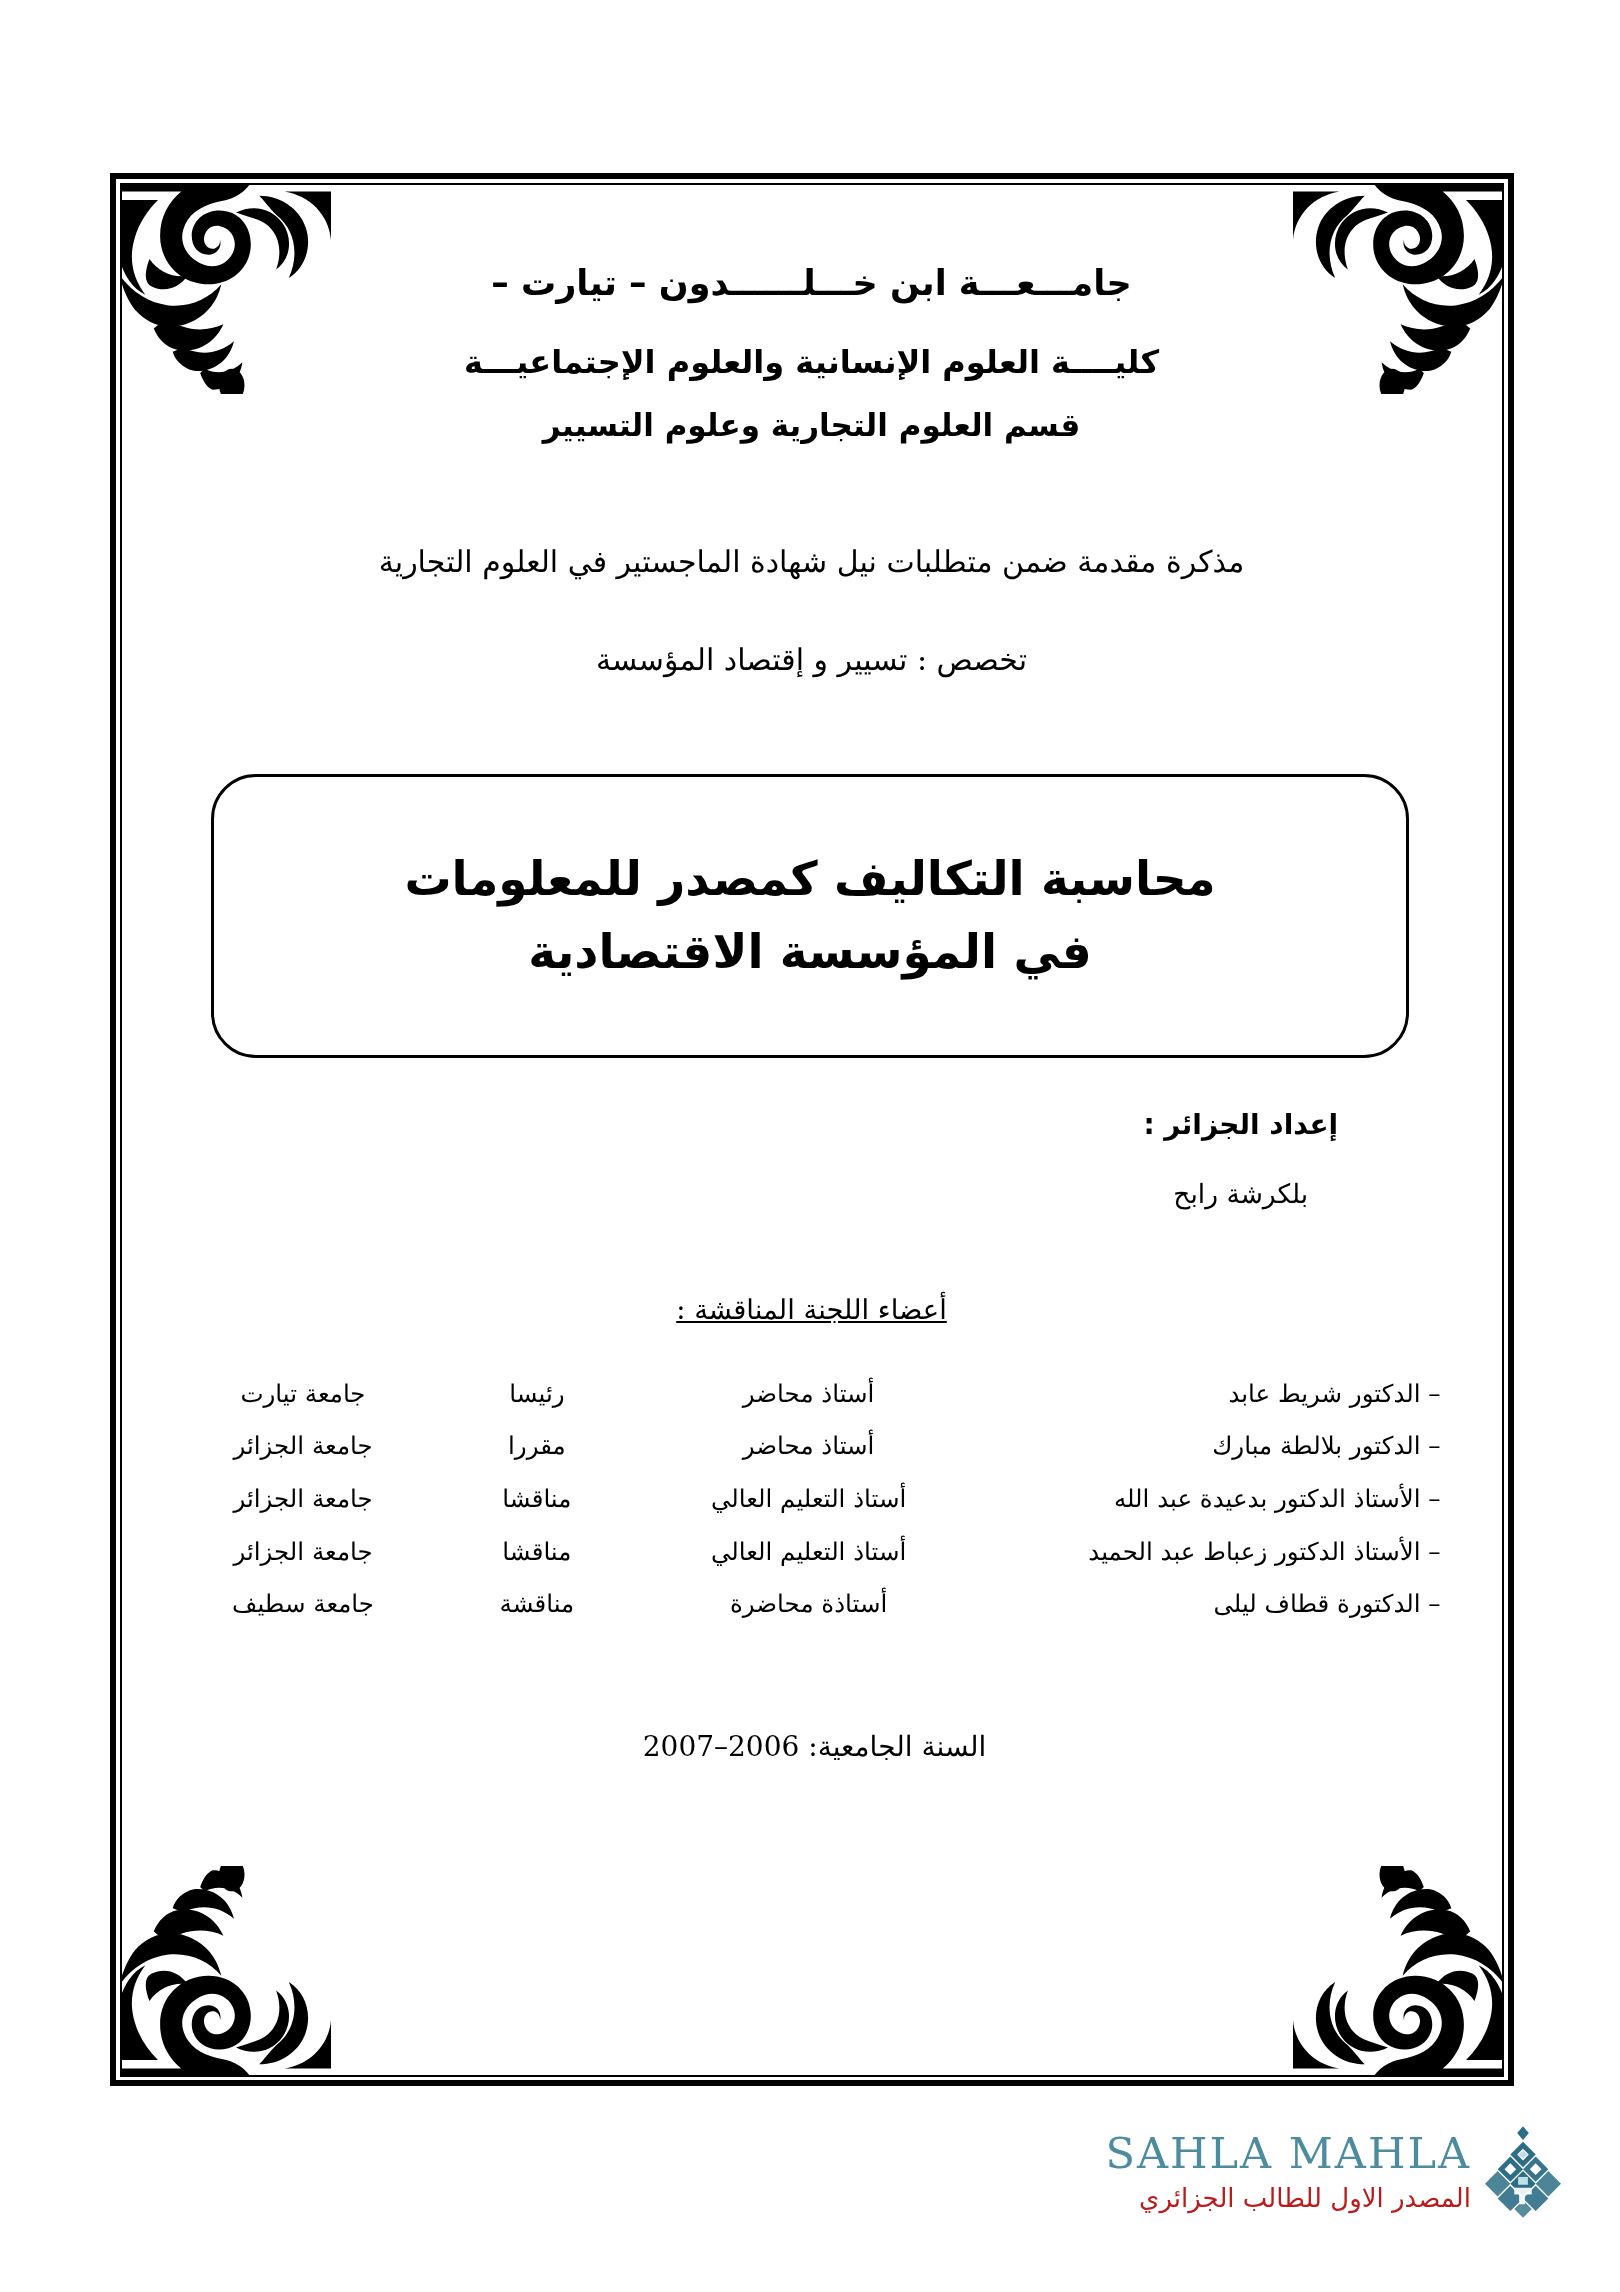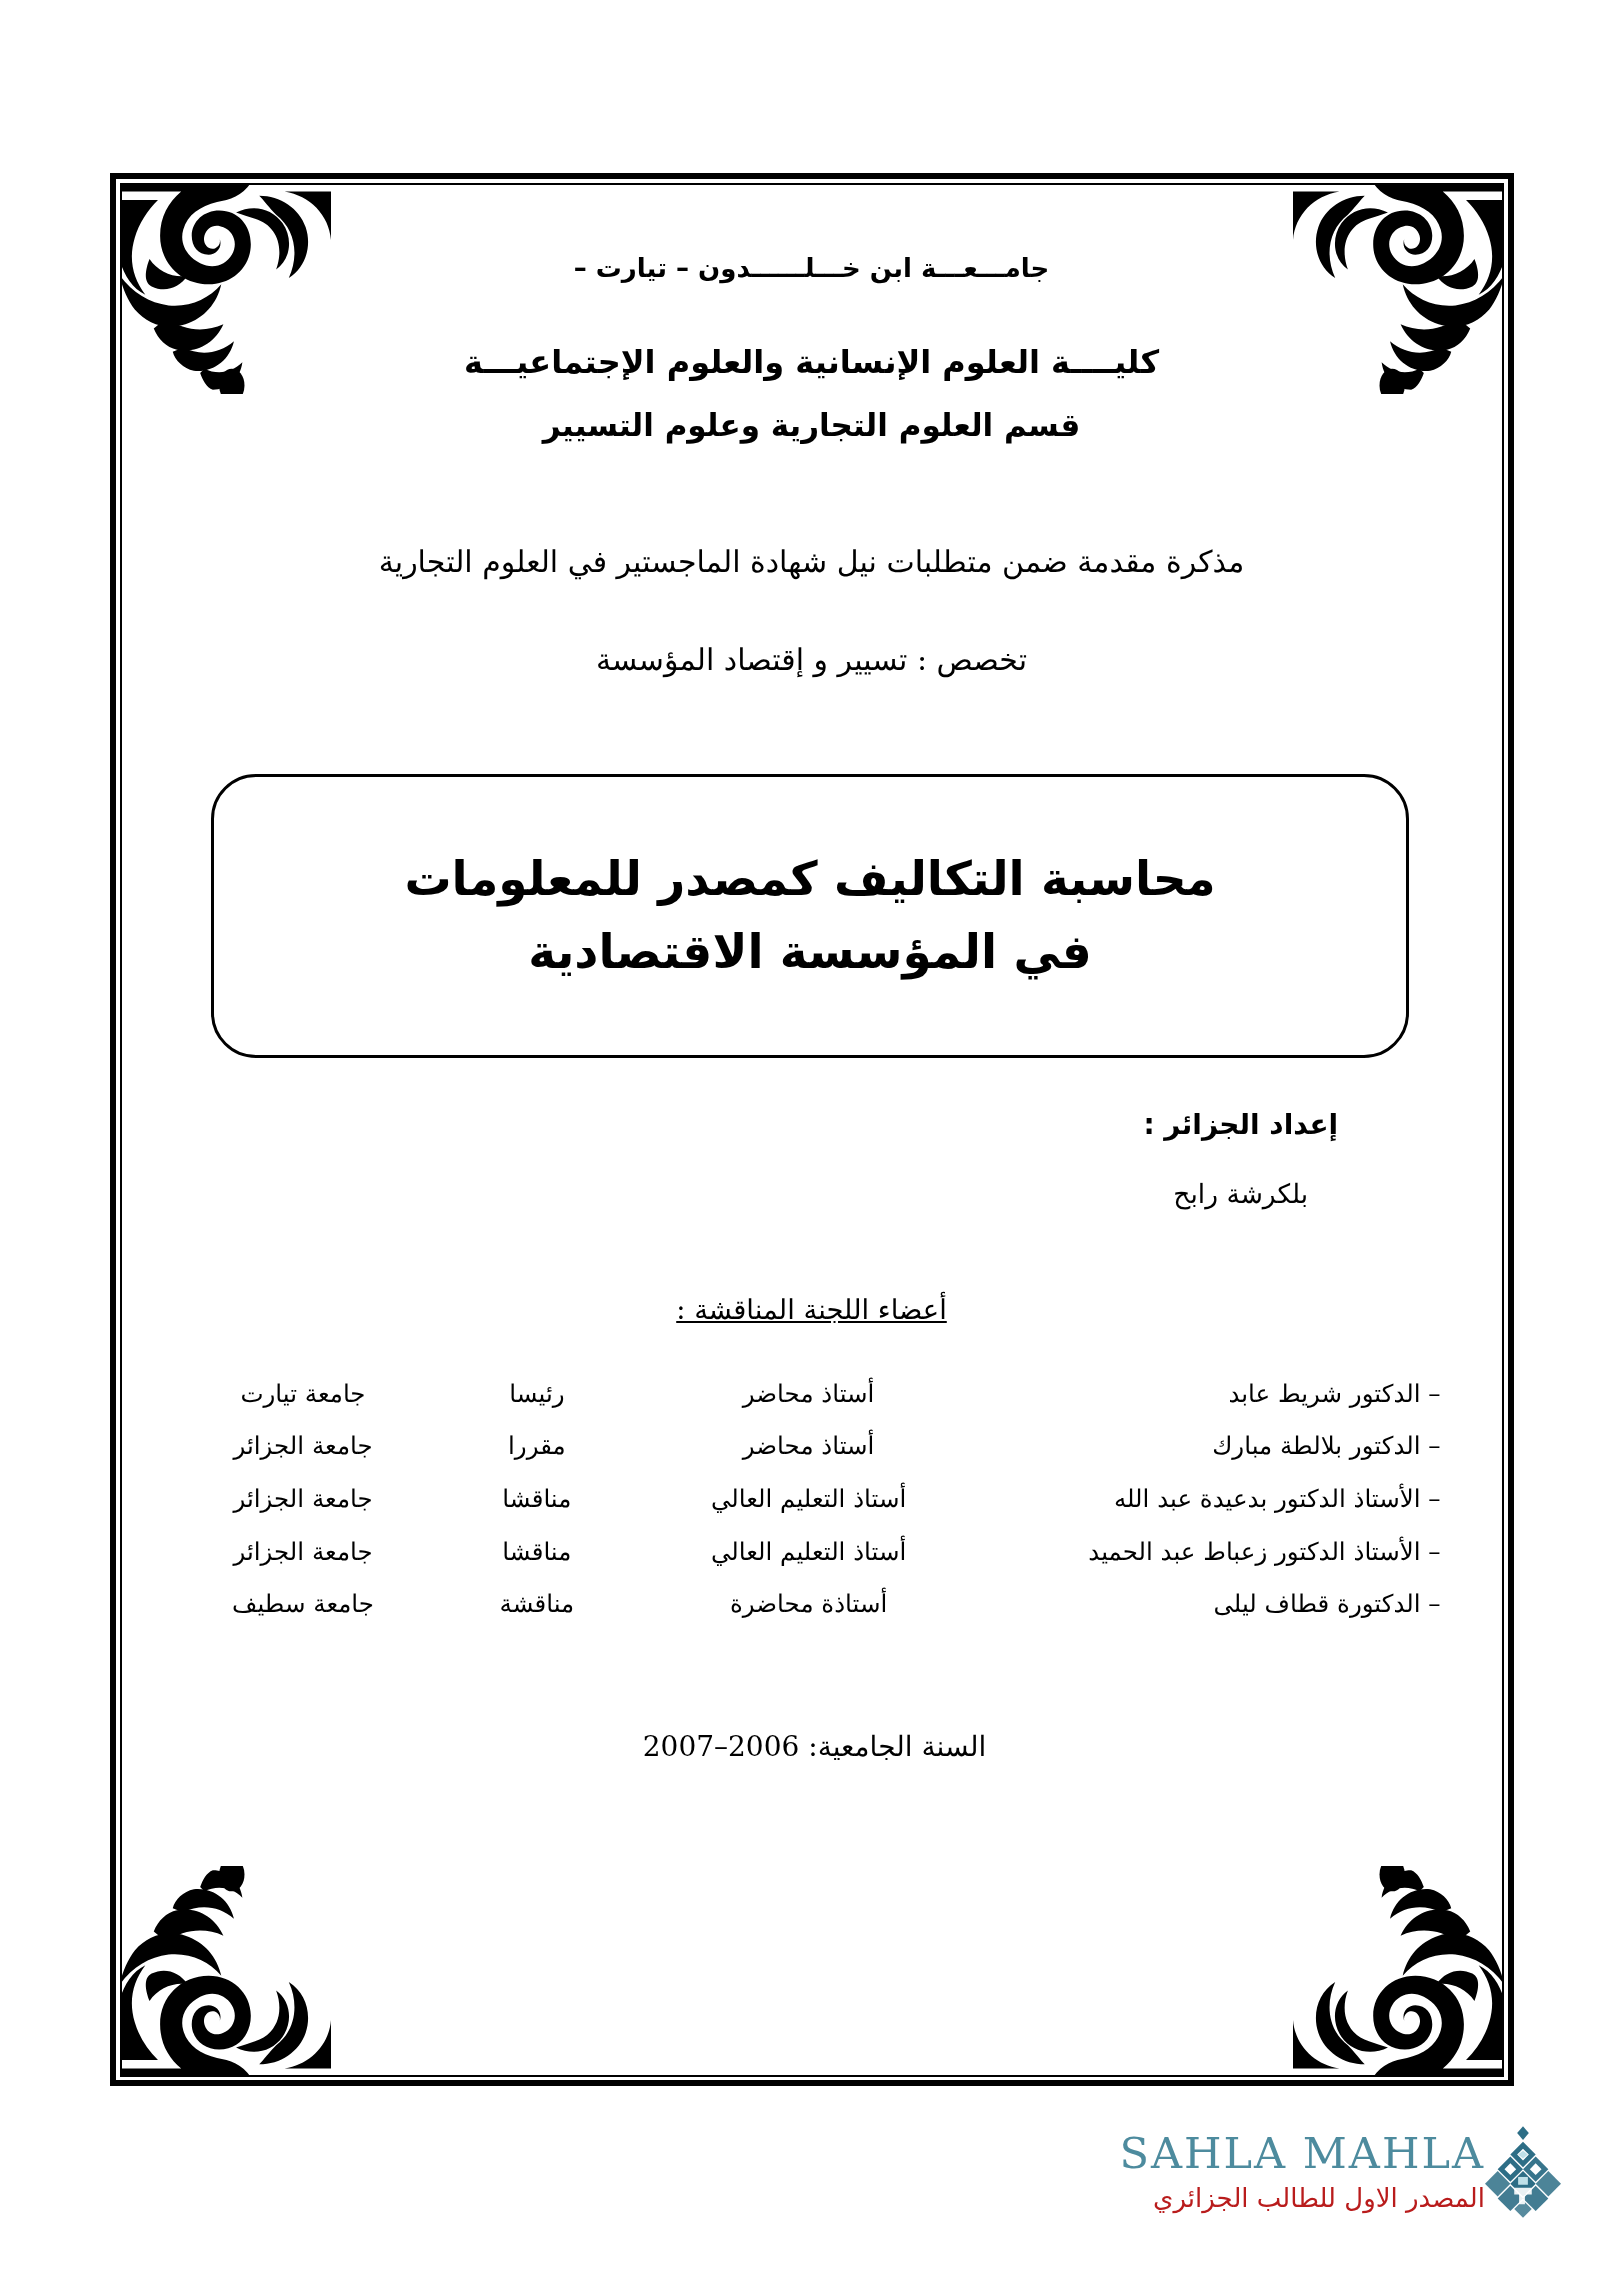--- a/index.html
+++ b/index.html
@@ -67,23 +67,23 @@
   }
 
   
   .univ-line {
     font-family: "DejaVu Sans", "Liberation Sans", sans-serif;
     font-weight: bold;
     direction: rtl;
   }
   .univ-1 {
     position: absolute;
-    left: 0; top: 47px;
-    width: 100%;
-    font-size: 26px;
+    left: 0; top: 57px;
+    width: 100%;
+    font-size: 35px;
     letter-spacing: 1px;
   }
   .univ-2 {
     position: absolute;
     left: 0; top: 137px;
     width: 100%;
     font-size: 32px;
   }
   .univ-3 {
     position: absolute;
@@ -213,21 +213,21 @@
   .logo {
     position: absolute;
     left: 1100px;
     top: 2132px;
     width: 461px;
     height: 108px;
     color: #4d8b9e;
   }
   .logo-text {
     position: absolute;
-    right: 76px;
+    right: 90px;
     top: 0px;
     text-align: right;
   }
   .logo-title {
     font-family: "DejaVu Serif", "Liberation Serif", serif;
     font-size: 43px;
     letter-spacing: 2px;
     color: #4d8b9e;
     line-height: 1;
     white-space: nowrap;

